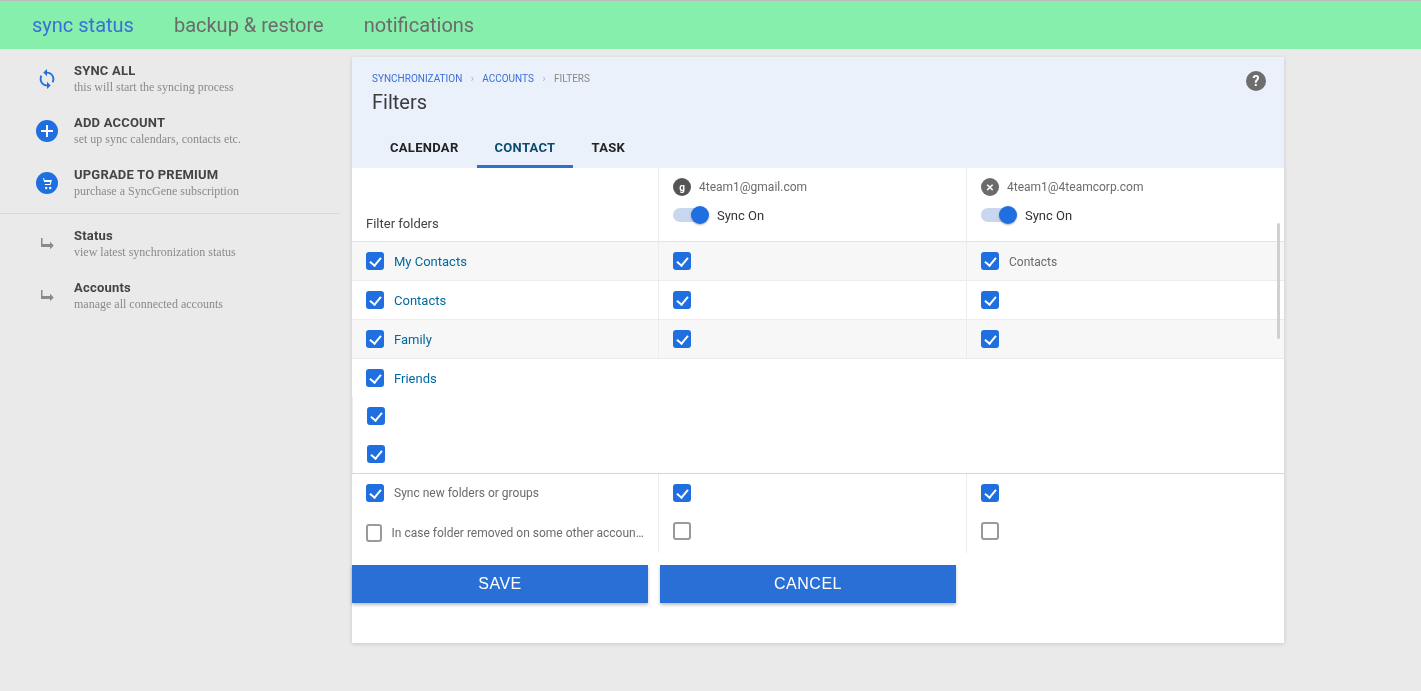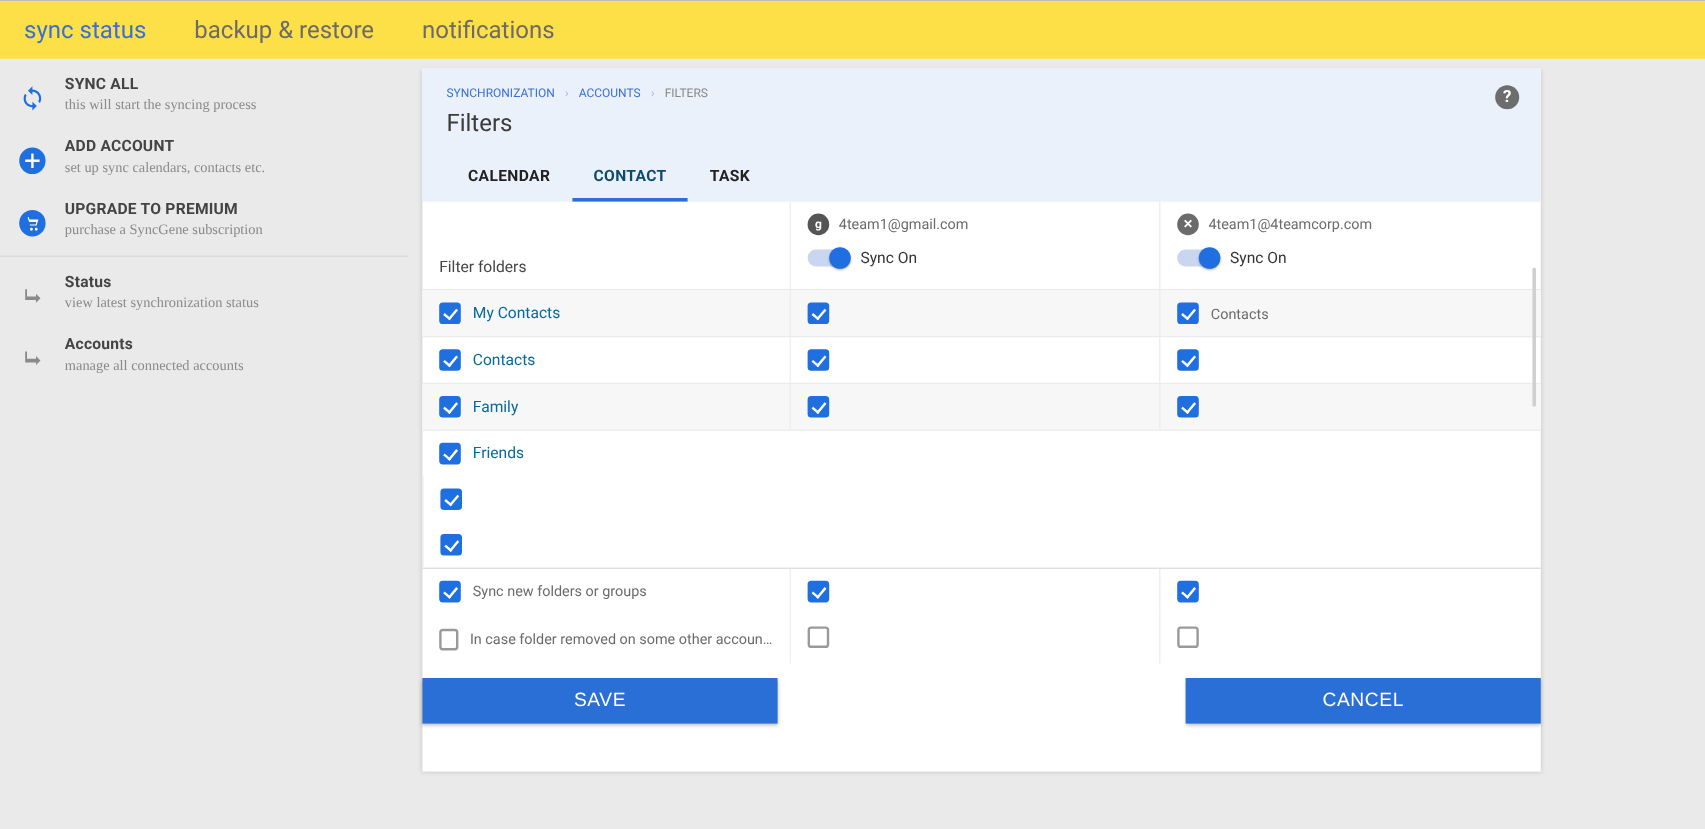--- a/index.html
+++ b/index.html
@@ -1,28 +1,28 @@
 <!DOCTYPE html>
 <html><head>
 <meta charset="utf-8">
 <style>
   * { box-sizing: border-box; margin: 0; padding: 0; }
   html, body { width: 1421px; height: 691px; font-family: "Segoe UI", Roboto, Arial, sans-serif; background: #eaeaea; color: #333; }
   body { border-top: 1px solid #bcbcbc; }
 
   
-  .top-tabs { display: flex; align-items: center; height: 48px; background: #fde047; }
+  .top-tabs { display: flex; align-items: center; height: 48px; padding-left: 12px; background: #86efac; }
   .top-tab { font-size: 20px; font-weight: 400; color: #6b6b6b; padding: 0 20px; cursor: pointer; }
   .top-tab.active { color: #3a6fd8; }
 
   .layout { display: flex; }
 
   .sidebar { width: 340px; }
   .side-group { border-bottom: 1px solid #d9d9d9; padding: 4px 0 4px 0; }
-  .side-item { display: flex; align-items: flex-end; padding: 10px 14px 10px 14px; cursor: pointer; }
+  .side-item { display: flex; align-items: center; padding: 10px 14px 10px 14px; cursor: pointer; margin-left: 20px; }
   .side-icon { width: 26px; height: 26px; flex: 0 0 26px; margin-right: 14px; display:flex; align-items:center; justify-content:center; }
   .side-title { font-size: 13px; font-weight: 700; color: #444; letter-spacing: .2px; }
   .side-sub { font-size: 12px; color: #8a8a8a; margin-top: 2px; font-family: Liberation Serif, serif; }
 
   .content { flex: 1; padding: 8px 0 0 12px; }
   .panel { width: 932px; background: #fff; box-shadow: 0 1px 4px rgba(0,0,0,.15); min-height: 560px; position: relative; }
   .panel-head { background: #eaf1fb; padding: 16px 20px 0 20px; position: relative; }
   .breadcrumb { font-size: 10px; color: #888; }
   .breadcrumb a { color: #3a6fd8; text-decoration: none; }
   .bc-sep { color: #9bb3d8; margin: 0 6px; }
@@ -47,21 +47,21 @@
   .cb.checked::after { content:""; display:block; width:5px; height:9px; border:solid #fff; border-width:0 2px 2px 0; transform: rotate(40deg); margin-top:-2px;}
   .cb.empty { border-color:#9a9a9a; }
   .cb-label { font-size:13px; color:#0369a1; }
   .cb-label.muted { font-size:12px; color:#6b6b6b; }
 
   .toggle { width:34px; height:14px; background:#c8d6ef; border-radius:10px; position:relative; display:inline-block; margin-right:10px; cursor:pointer; vertical-align:middle; }
   .toggle::after { content:""; width:18px; height:18px; background:#1f6fe0; border-radius:50%; position:absolute; top:-2px; right:-2px; box-shadow:0 1px 2px rgba(0,0,0,.3); }
   .toggle-row { display:flex; align-items:flex-start; margin-top:12px; }
   .toggle-label { font-size:13px; color:#333; }
 
-  .btn-row { display:flex; justify-content:space-between; padding: 12px 0 40px 0; }
+  .btn-row { display:flex; justify-content:flex-start; gap:12px; padding: 12px 0 40px 0; }
   .btn { width:296px; height:38px; background:#2a6fd6; color:#fff; border:none; font-size:16px; font-weight:500; letter-spacing:.5px; cursor:pointer; box-shadow:0 2px 3px rgba(0,0,0,.25); }
 
   .scroll-line { position:absolute; right:4px; top:166px; width:3px; height:116px; background:#d0d0d0; border-radius:2px; }
 
   .ellipsis { white-space:nowrap; overflow:hidden; text-overflow:ellipsis; max-width: 260px; display:inline-block; }
 </style>
 </head>
 <body>
 
 <div class="top-tabs">

